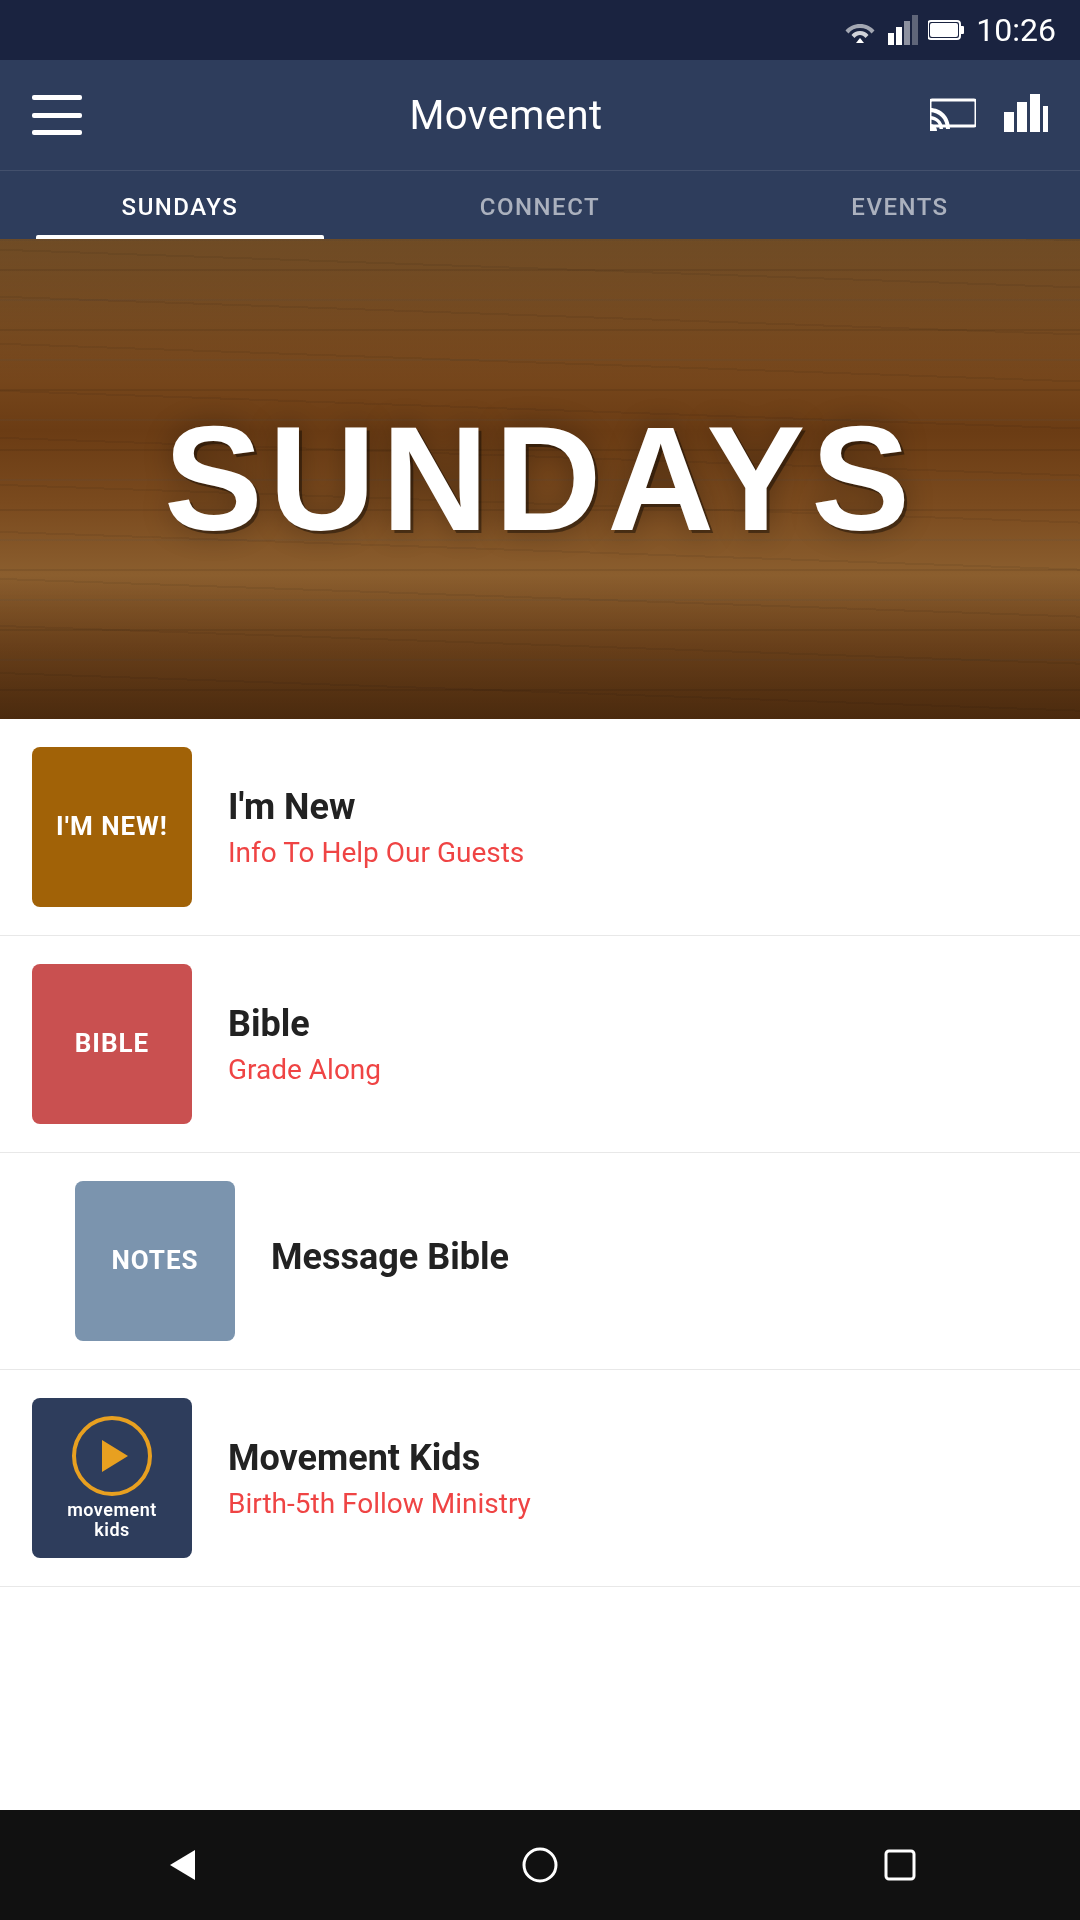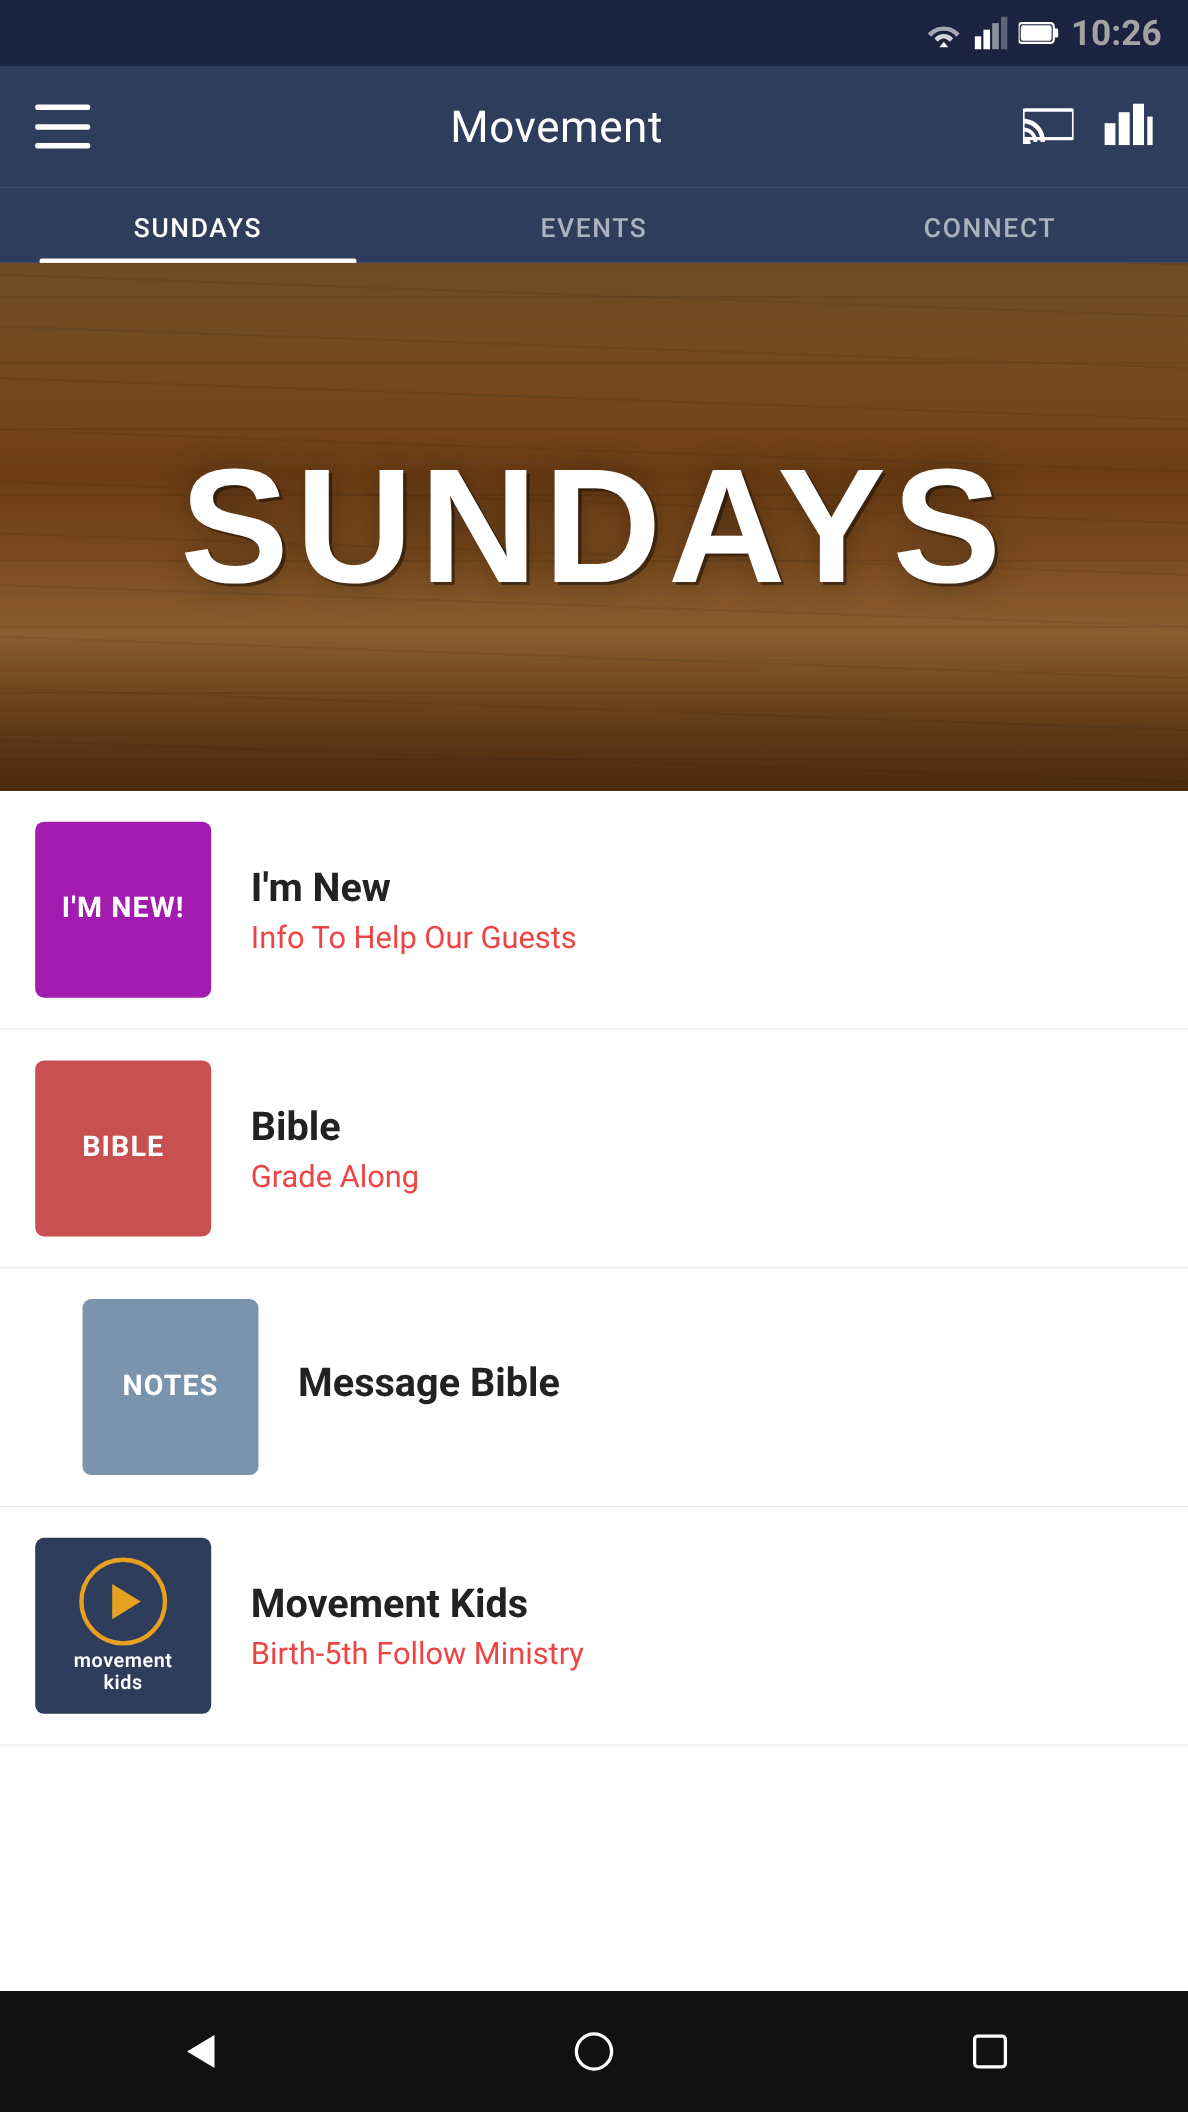--- a/index.html
+++ b/index.html
@@ -10,23 +10,23 @@
     .status-bar {
       background: #1a2340;
       height: 60px;
       display: flex;
       align-items: center;
       justify-content: flex-end;
       padding: 0 24px;
       gap: 14px;
     }
     .status-bar .time {
-      color: #a3a3a3;
+      color: #ffffff;
       font-size: 32px;
-      font-weight: 700;
+      font-weight: 400;
     }
     .status-icons {
       display: flex;
       align-items: center;
       gap: 10px;
     }
 
     
     .app-bar {
       background: #2e3d5c;
@@ -194,21 +194,21 @@
       width: 160px;
       height: 160px;
       border-radius: 8px;
       display: flex;
       align-items: center;
       justify-content: center;
       flex-shrink: 0;
       margin-right: 36px;
     }
     .item-icon.gold {
-      background: #a21caf;
+      background: #a16207;
     }
     .item-icon.red {
       background: #c95050;
     }
     .item-icon.blue-gray {
       background: #7b94ae;
       margin-left: 43px;
     }
     .item-icon.dark-blue {
       background: #2e3d5c;
@@ -351,24 +351,24 @@
       </svg>
     </div>
   </div>
 </div>
 
 <div class="tab-bar">
   <div class="tab-item active">
     <span>SUNDAYS</span>
   </div>
   <div class="tab-item">
+    <span>CONNECT</span>
+  </div>
+  <div class="tab-item">
     <span>EVENTS</span>
-  </div>
-  <div class="tab-item">
-    <span>CONNECT</span>
   </div>
 </div>
 
 <div class="hero-banner">
   <div class="hero-wood"></div>
   <span class="hero-text">SUNDAYS</span>
 </div>
 
 <div class="list-container">
 

